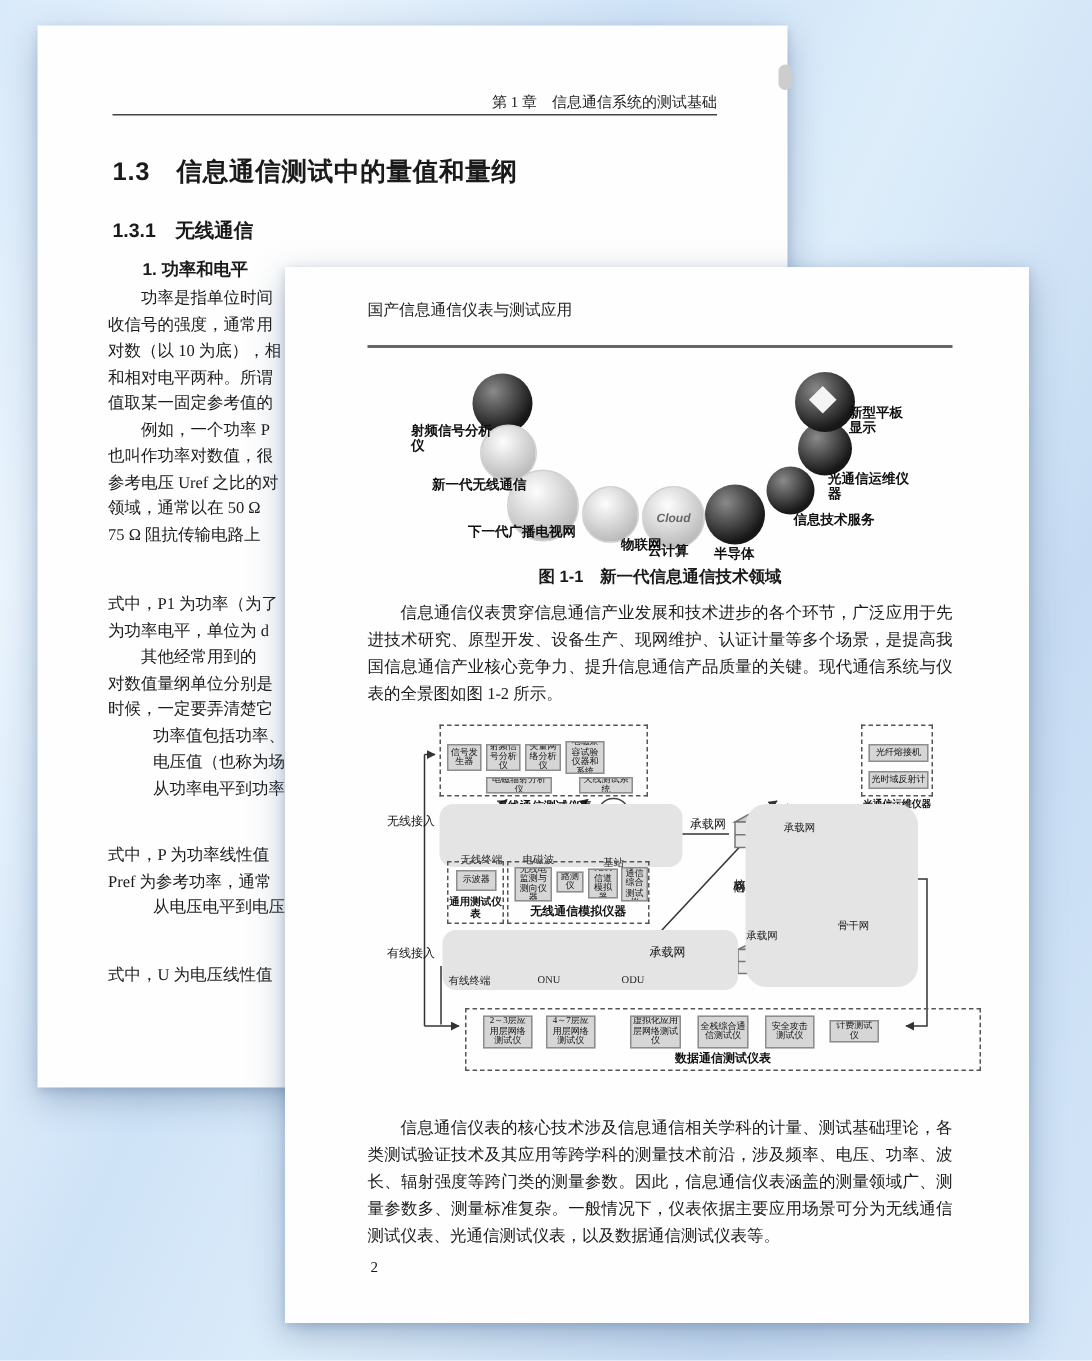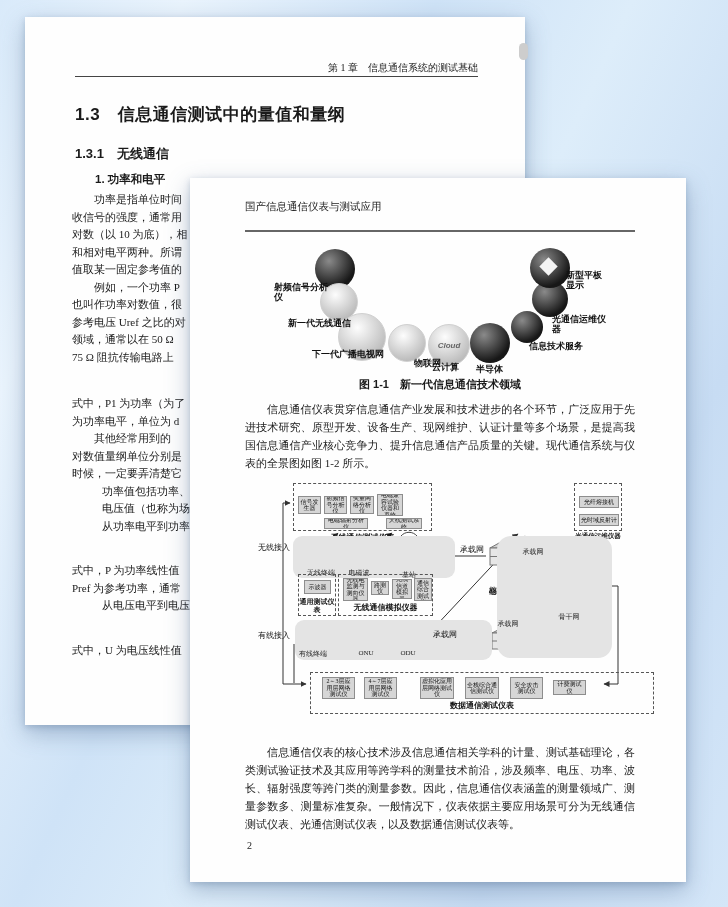--- a/index.html
+++ b/index.html
@@ -260,21 +260,21 @@
   <div class="abs slabel z1" style="left:331px;top:369px;width:24px;">承载网</div>
   <div class="abs vlabel z1" style="left:296px;top:401px;">核心网</div>
   <div class="abs slabel z1" style="left:366px;top:434px;width:26px;">骨干网</div>
   <div class="abs slabel z1" style="left:306px;top:441px;width:24px;">承载网</div>
 
   <div class="abs garea z1" style="left:105px;top:442px;width:197px;height:40px;"></div>
   <div class="abs mlabel z1" style="left:68px;top:452px;">有线接入</div>
   <div class="abs mlabel z1" style="left:243px;top:451px;">承载网</div>
   <div class="abs slabel z1" style="left:108px;top:471px;width:30px;">有线终端</div>
   <div class="abs slabel z1" style="left:165px;top:471px;width:22px;">ONU</div>
-  <div class="abs slabel z1" style="left:207px;top:471px;width:22px;">ODU</div>
+  <div class="abs slabel z1" style="left:221px;top:471px;width:22px;">ODU</div>
 
   <div class="abs dash z1" style="left:120px;top:494px;width:344px;height:42px;">
     <div class="ib" style="left:11px;top:4px;width:33px;height:22px;">2～3层应用层网络测试仪</div>
     <div class="ib" style="left:53px;top:4px;width:33px;height:22px;">4～7层应用层网络测试仪</div>
     <div class="ib" style="left:109px;top:4px;width:34px;height:22px;">虚拟化应用层网络测试仪</div>
     <div class="ib" style="left:154px;top:4px;width:34px;height:22px;">全栈综合通信测试仪</div>
     <div class="ib" style="left:199px;top:4px;width:33px;height:22px;">安全攻击测试仪</div>
     <div class="ib" style="left:242px;top:7px;width:33px;height:15px;">计费测试仪</div>
     <div class="dtitle bottom">数据通信测试仪表</div>
   </div>

